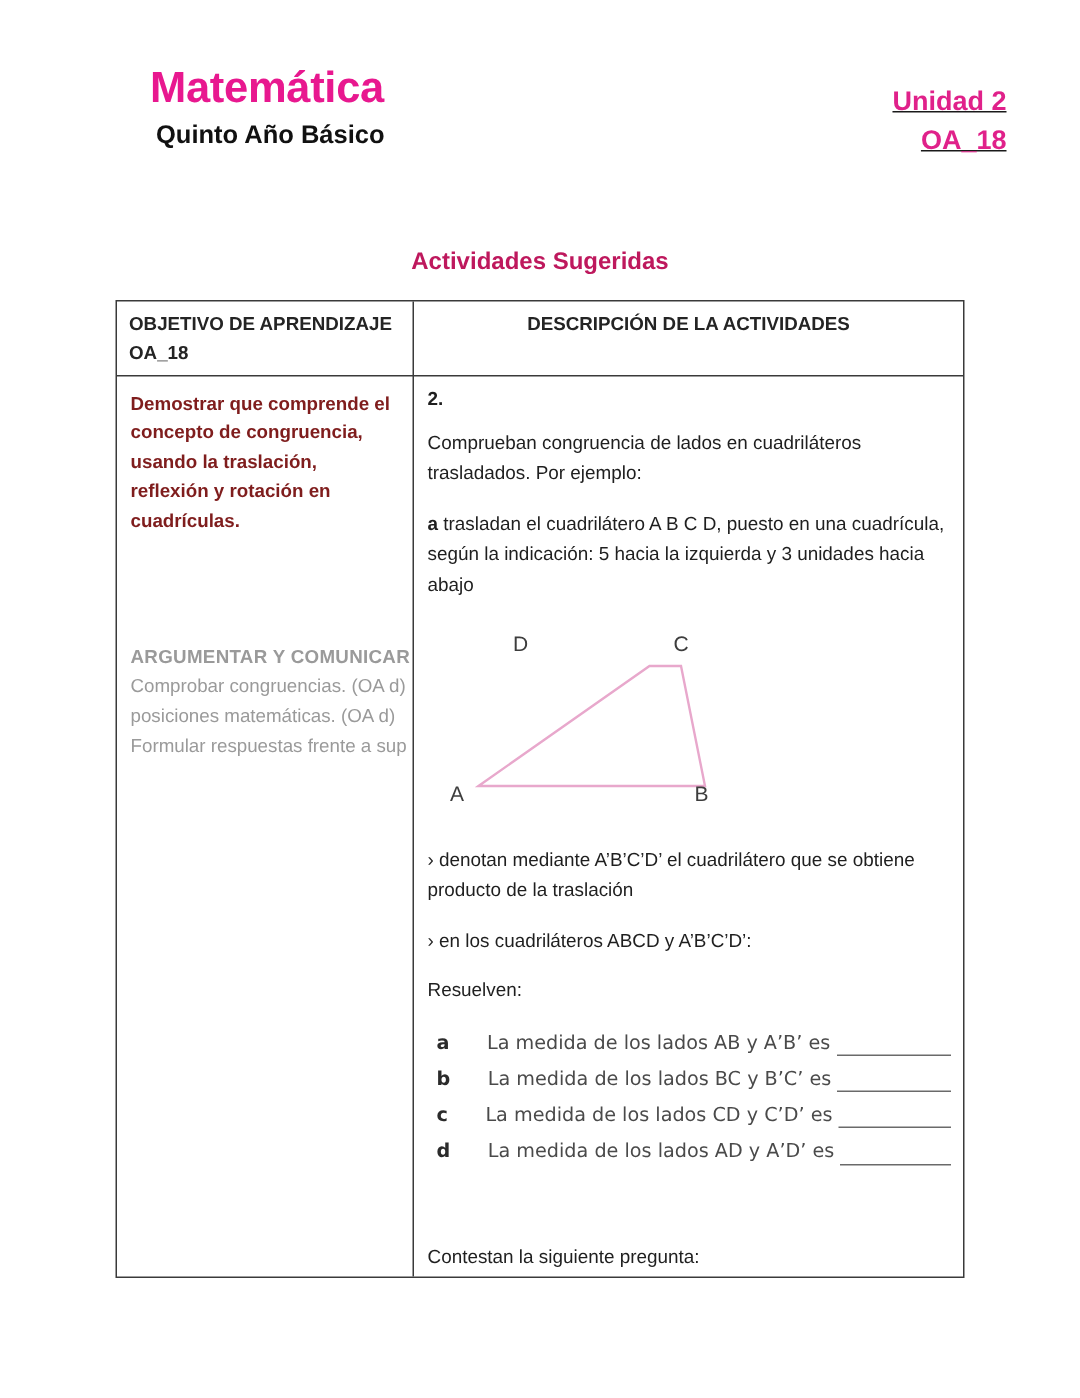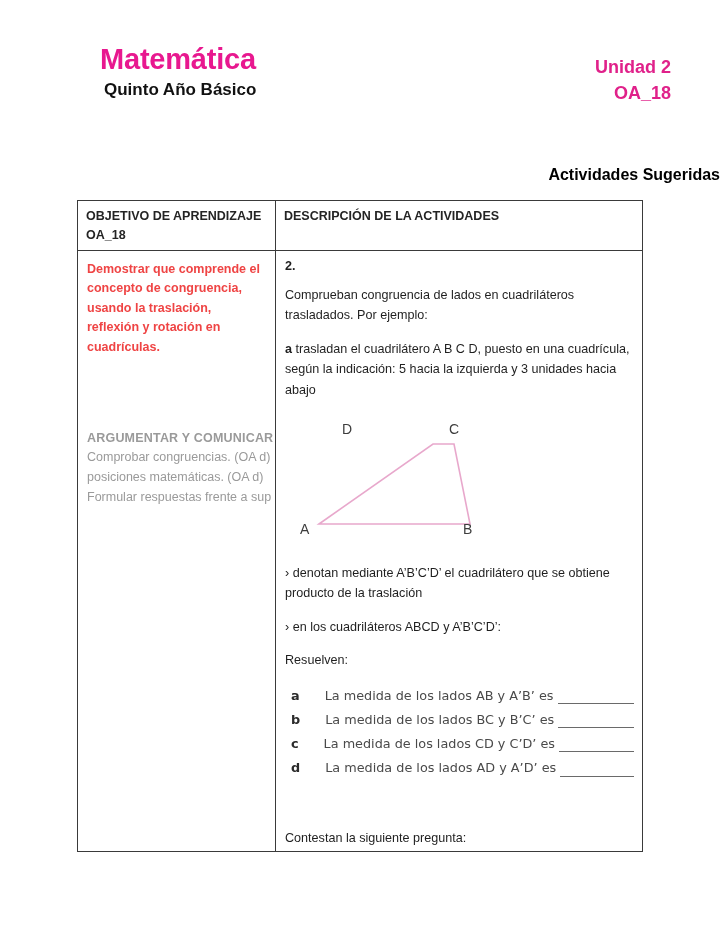--- a/index.html
+++ b/index.html
@@ -43,39 +43,40 @@
     font-weight: bold;
     color: #111111;
     line-height: 1.1;
     margin: 6px 0 0 4px;
   }
   .unit-block {
     position: absolute;
     right: 80px;
     top: 54px;
     text-align: right;
+    text-decoration: underline;
   }
   .unit-line {
     font-size: 18px;
     font-weight: bold;
     color: #e0218a;
     line-height: 1.45;
     margin: 0;
   }
 
   
   .section-title {
     position: absolute;
     left: 0;
     top: 166px;
     width: 720px;
-    text-align: right;
+    text-align: center;
     font-size: 16px;
     font-weight: bold;
-    color: #000000;
+    color: #be185d;
   }
 
   
   .act-table {
     position: absolute;
     left: 77px;
     top: 200px;
     width: 566px;
     height: 652px;
     border: 1px solid #3a3a3a;
@@ -115,38 +116,38 @@
     position: absolute;
     left: 198px;
     top: 0;
     right: 0;
     height: 100%;
     box-sizing: border-box;
     padding: 6px 8px 0 8px;
     font-size: 12.5px;
     font-weight: bold;
     color: #242424;
-    text-align: left;
+    text-align: center;
     line-height: 1.5;
   }
 
   .body-left {
     position: absolute;
     left: 0;
     top: 50px;
     width: 197px;
     bottom: 0;
     box-sizing: border-box;
     padding: 9px 9px 0 9px;
     overflow: hidden;
   }
   .oa-text {
     font-size: 12.5px;
     font-weight: bold;
-    color: #ef4444;
+    color: #7f1d1d;
     line-height: 1.55;
     margin: 0;
   }
   .skill-block {
     margin-top: 74px;
     width: 230px;  
   }
   .skill-heading {
     font-size: 12.5px;
     font-weight: bold;

